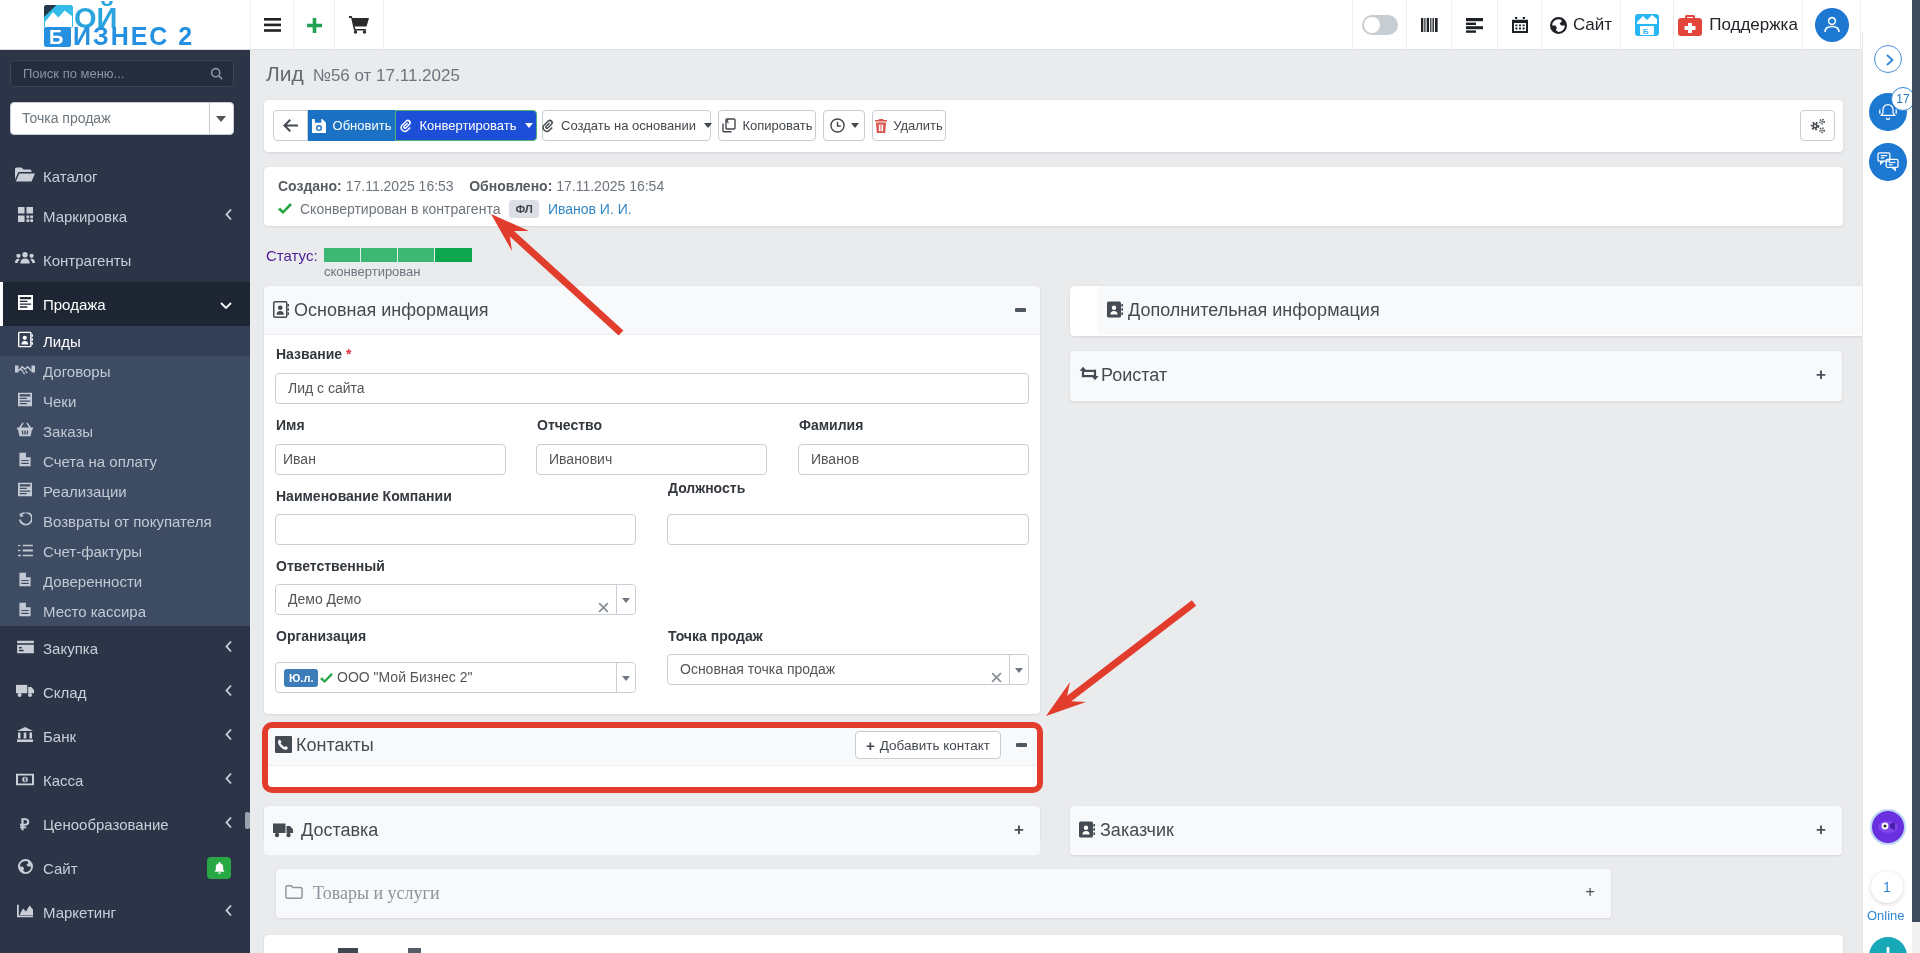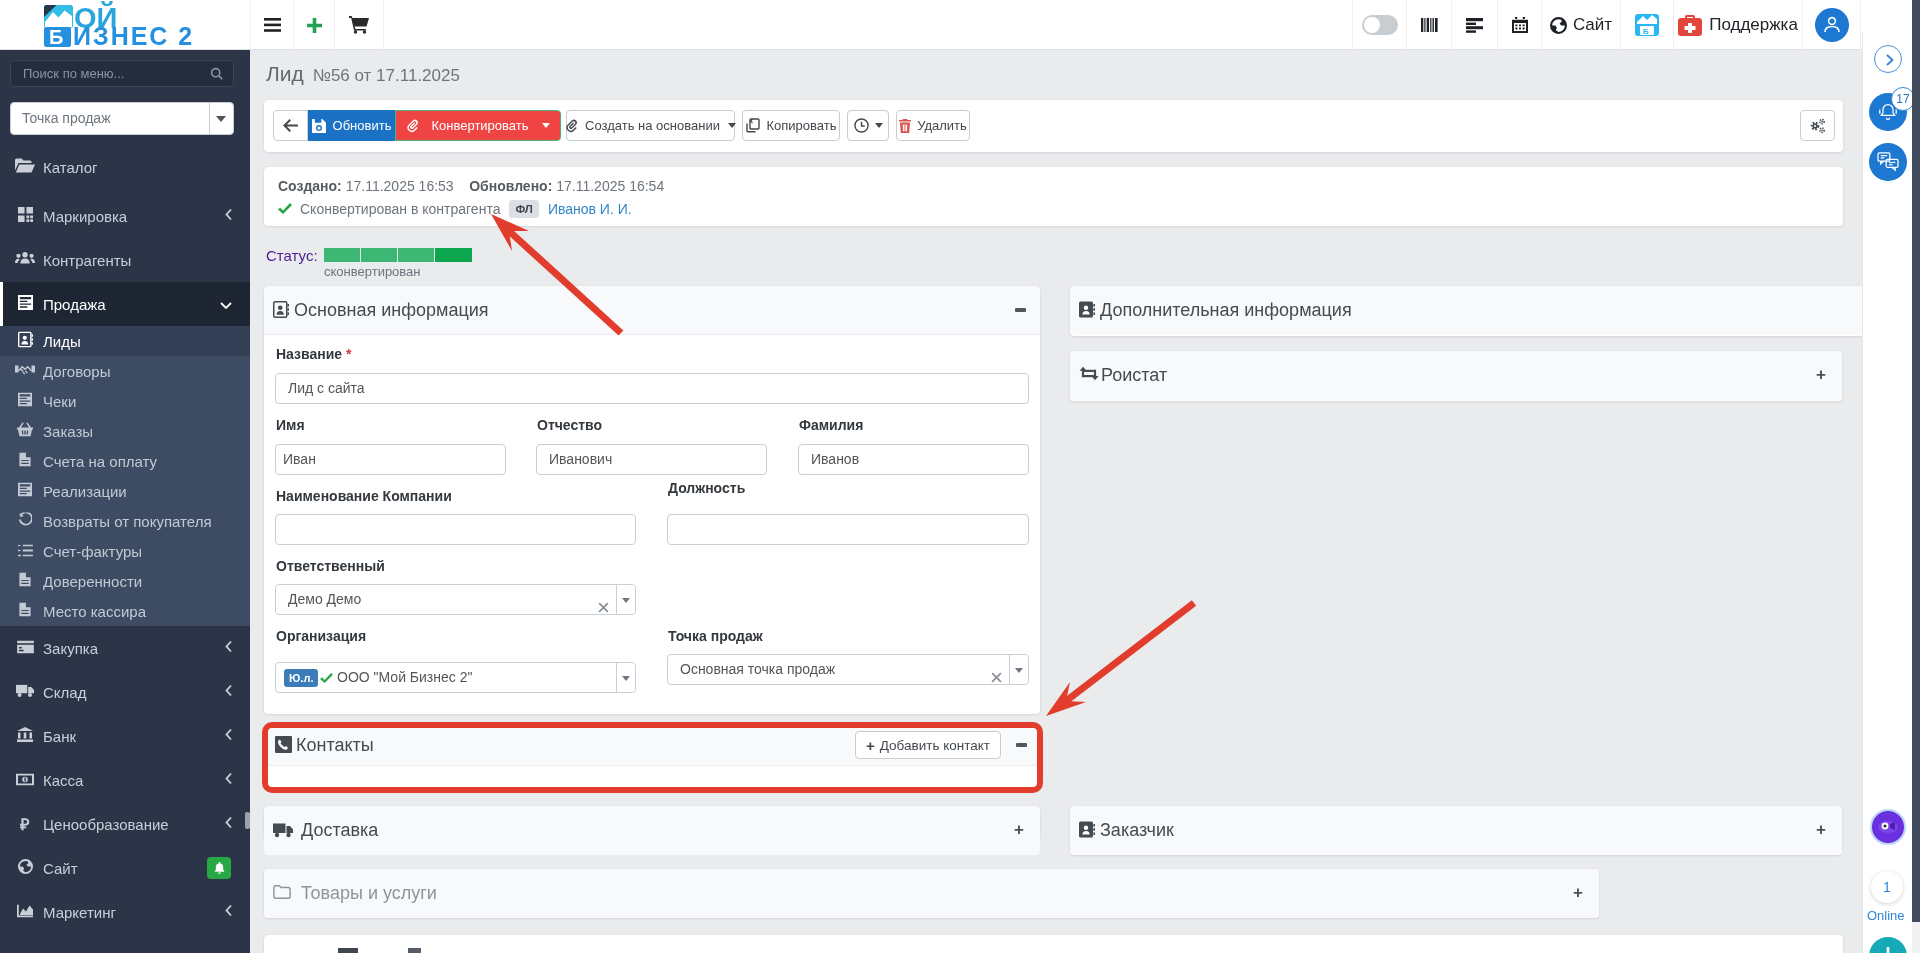--- a/index.html
+++ b/index.html
@@ -148,21 +148,21 @@
 <div id="sidebar">
   <div id="searchbox">Поиск по меню...<svg style="position:absolute;right:10px;top:6px" width="13" height="13" viewBox="0 0 16 16" fill="none" stroke="#8b93a2" stroke-width="2">
         <circle cx="7" cy="7" r="5"></circle>
         <line x1="11" y1="11" x2="15" y2="15"></line>
       </svg></div>
   <div id="salespoint">Точка продаж
     <span style="position:absolute;right:0;top:0;width:24px;height:31px;border-left:1px solid #c6cbd4;"></span>
     <span style="position:absolute;right:7px;top:13px;width:0;height:0;border-left:5px solid transparent;border-right:5px solid transparent;border-top:6px solid #555;"></span>
   </div>
 
-  <div class="menuitem" style="top:97px">
+  <div class="menuitem" style="top:106px">
       <span class="mi-ico"><svg width="20" height="15" viewBox="0 0 20 15" fill="#c9ced7">
           <path d="M0 2 Q0 0.5 1.5 0.5 L6.5 0.5 L8.5 2.5 L15 2.5 Q16.5 2.5 16.5 4 L16.5 5 L3.5 5 L0 12.5 Z"></path>
           <path d="M4.3 6.5 L20 6.5 L16.5 14.5 L0.8 14.5 Z"></path>
         </svg></span>
       <span class="mi-txt">Каталог</span>
     </div>
   <div class="menuitem" style="top:146px">
       <span class="mi-ico"><svg width="15" height="15" viewBox="0 0 16 16" fill="#c9ced7">
           <path d="M0 0h7v7H0zM2 2h3v3H2zM9 0h7v7H9zM11 2h3v3h-3zM0 9h7v7H0zM2 11h3v3H2zM9 9h3v3H9zM13 9h3v3h-3zM9 13h3v3H9zM13 13h3v3h-3z"></path>
         </svg></span>
@@ -380,21 +380,21 @@
   <div class="panel" style="left:14px;top:49px;width:1579px;height:52px;">
     <div style="position:absolute;left:9px;top:10px;display:flex;">
       <span class="btn" style="width:35px;border-radius:4px 0 0 4px;">
           <svg width="15" height="13" viewBox="0 0 16 14" fill="#43484e">
             <path d="M7 0 L8.5 1.5 L4 6 H16 v2 H4 l4.5 4.5 L7 14 L0 7 Z"></path>
           </svg>
         </span>
       <span class="btn" style="background:#1b72c4;border-color:#1b72c4;color:#fff;border-radius:0;width:87px;"><svg width="14" height="14" viewBox="0 0 15 15" fill="#fff" style="margin-right:7px">
             <path d="M0 0 h11 l4 4 v11 H0 Z M3 0 v4 h7 V0 Z M7.5 6.5 a3.2 3.2 0 1 1 0 6.4 a3.2 3.2 0 1 1 0-6.4 M7.5 8 a1.7 1.7 0 1 0 0 3.4 a1.7 1.7 0 1 0 0-3.4" fill-rule="evenodd"></path>
           </svg>Обновить</span>
-      <span class="btn" style="background:#ef4444;border-color:#4fb377;color:#fff;border-radius:0 4px 4px 0;width:166px;justify-content:space-between;"><svg width="13" height="14" viewBox="0 0 12 14" fill="#fff" style="margin-right:7px">
+      <span class="btn" style="background:#1d4ed8;border-color:#4fb377;color:#fff;border-radius:0 4px 4px 0;width:142px;"><svg width="13" height="14" viewBox="0 0 12 14" fill="#fff" style="margin-right:7px">
             <path d="M10.5 1.5 a3 3 0 0 0 -4.2 0 L2 5.8 a4.4 4.4 0 0 0 6.2 6.2 l3-3 -1-1 -3 3 A3 3 0 0 1 3 6.8 L7.3 2.5 a1.6 1.6 0 0 1 2.2 2.2 L5.8 8.4 a.4 .4 0 0 1 -.6-.6 L8.6 4.4 7.6 3.4 4.2 6.8 a1.8 1.8 0 0 0 2.6 2.6 L10.5 5.7 a3 3 0 0 0 0-4.2"></path>
           </svg>Конвертировать <span style="margin-left:8px;width:0;height:0;border-left:4px solid transparent;border-right:4px solid transparent;border-top:5px solid #fff;display:inline-block;"></span></span>
       <span style="width:5px"></span>
       <span class="btn" style="width:169px;"><svg width="13" height="14" viewBox="0 0 12 14" fill="#43484e" style="margin-right:7px">
             <path d="M10.5 1.5 a3 3 0 0 0 -4.2 0 L2 5.8 a4.4 4.4 0 0 0 6.2 6.2 l3-3 -1-1 -3 3 A3 3 0 0 1 3 6.8 L7.3 2.5 a1.6 1.6 0 0 1 2.2 2.2 L5.8 8.4 a.4 .4 0 0 1 -.6-.6 L8.6 4.4 7.6 3.4 4.2 6.8 a1.8 1.8 0 0 0 2.6 2.6 L10.5 5.7 a3 3 0 0 0 0-4.2"></path>
           </svg>Создать на основании <span style="margin-left:8px;width:0;height:0;border-left:4px solid transparent;border-right:4px solid transparent;border-top:5px solid #43484e;display:inline-block;"></span></span>
       <span style="width:7px"></span>
       <span class="btn" style="width:98px;"><svg width="14" height="15" viewBox="0 0 14 15" fill="none" stroke="#43484e" stroke-width="1.4" style="margin-right:7px">
             <rect x="4" y="1" width="9" height="10" rx="1"></rect>
             <path d="M9.5 13.7 H2 a1 1 0 0 1 -1-1 V5.5"></path>
@@ -517,21 +517,21 @@
         <span class="picon" style="top:17px"><svg width="20" height="15" viewBox="0 0 20 14" fill="#454b52">
             <path d="M0 0 h12.5 v9.5 H0 Z M13.5 2.5 h3.5 l3 3.5 v3.5 h-6.5 Z"></path>
             <circle cx="4" cy="11.5" r="2.2"></circle>
             <circle cx="15.5" cy="11.5" r="2.2"></circle>
           </svg></span>
         <span class="ptitle" style="left:37px">Доставка</span>
         <span class="pplus">+</span>
       </div>
   </div>
 
-  <div class="panel" style="left:820px;top:235px;width:840px;height:50px;">
+  <div class="panel" style="left:820px;top:235px;width:840px;height:50px;padding-left:28px;">
     <div class="phead noline">
         <span class="picon"><svg width="16" height="17" viewBox="0 0 16 17">
             <rect x="0" y="0.5" width="14" height="16" rx="1.5" fill="#454b52"></rect>
             <rect x="14.4" y="3" width="1.6" height="2.6" fill="#454b52"></rect>
             <rect x="14.4" y="7.2" width="1.6" height="2.6" fill="#454b52"></rect>
             <rect x="14.4" y="11.4" width="1.6" height="2.6" fill="#454b52"></rect>
             <circle cx="7" cy="6.7" r="2.2" fill="#fff"></circle>
             <path d="M3.4 13.6 q0-3.5 3.6-3.5 q3.6 0 3.6 3.5 z" fill="#fff"></path>
           </svg></span>
         <span class="ptitle">Дополнительная информация</span>
@@ -562,21 +562,21 @@
             <rect x="14.4" y="7.2" width="1.6" height="2.6" fill="#454b52"></rect>
             <rect x="14.4" y="11.4" width="1.6" height="2.6" fill="#454b52"></rect>
             <circle cx="7" cy="6.7" r="2.2" fill="#fff"></circle>
             <path d="M3.4 13.6 q0-3.5 3.6-3.5 q3.6 0 3.6 3.5 z" fill="#fff"></path>
           </svg></span>
         <span class="ptitle">Заказчик</span>
         <span class="pplus">+</span>
       </div>
   </div>
 
-  <div class="panel" style="left:14px;top:818px;width:1335px;height:49px;">
+  <div class="panel" style="left:26px;top:818px;width:1335px;height:49px;font-family:Liberation Serif, serif;">
     <div class="phead noline">
         <span class="picon"><svg width="18" height="16" viewBox="0 0 20 16" fill="none" stroke="#8d949c" stroke-width="1.6">
             <path d="M1 3 Q1 1 3 1 L7 1 L9 3 L17 3 Q19 3 19 5 L19 13 Q19 15 17 15 L3 15 Q1 15 1 13 Z"></path>
           </svg></span>
         <span class="ptitle muted" style="left:37px">Товары и услуги</span>
         <span class="pplus">+</span>
       </div>
   </div>
 
   <div class="panel" style="left:14px;top:884px;width:1579px;height:69px;border-radius:4px 4px 0 0;">

